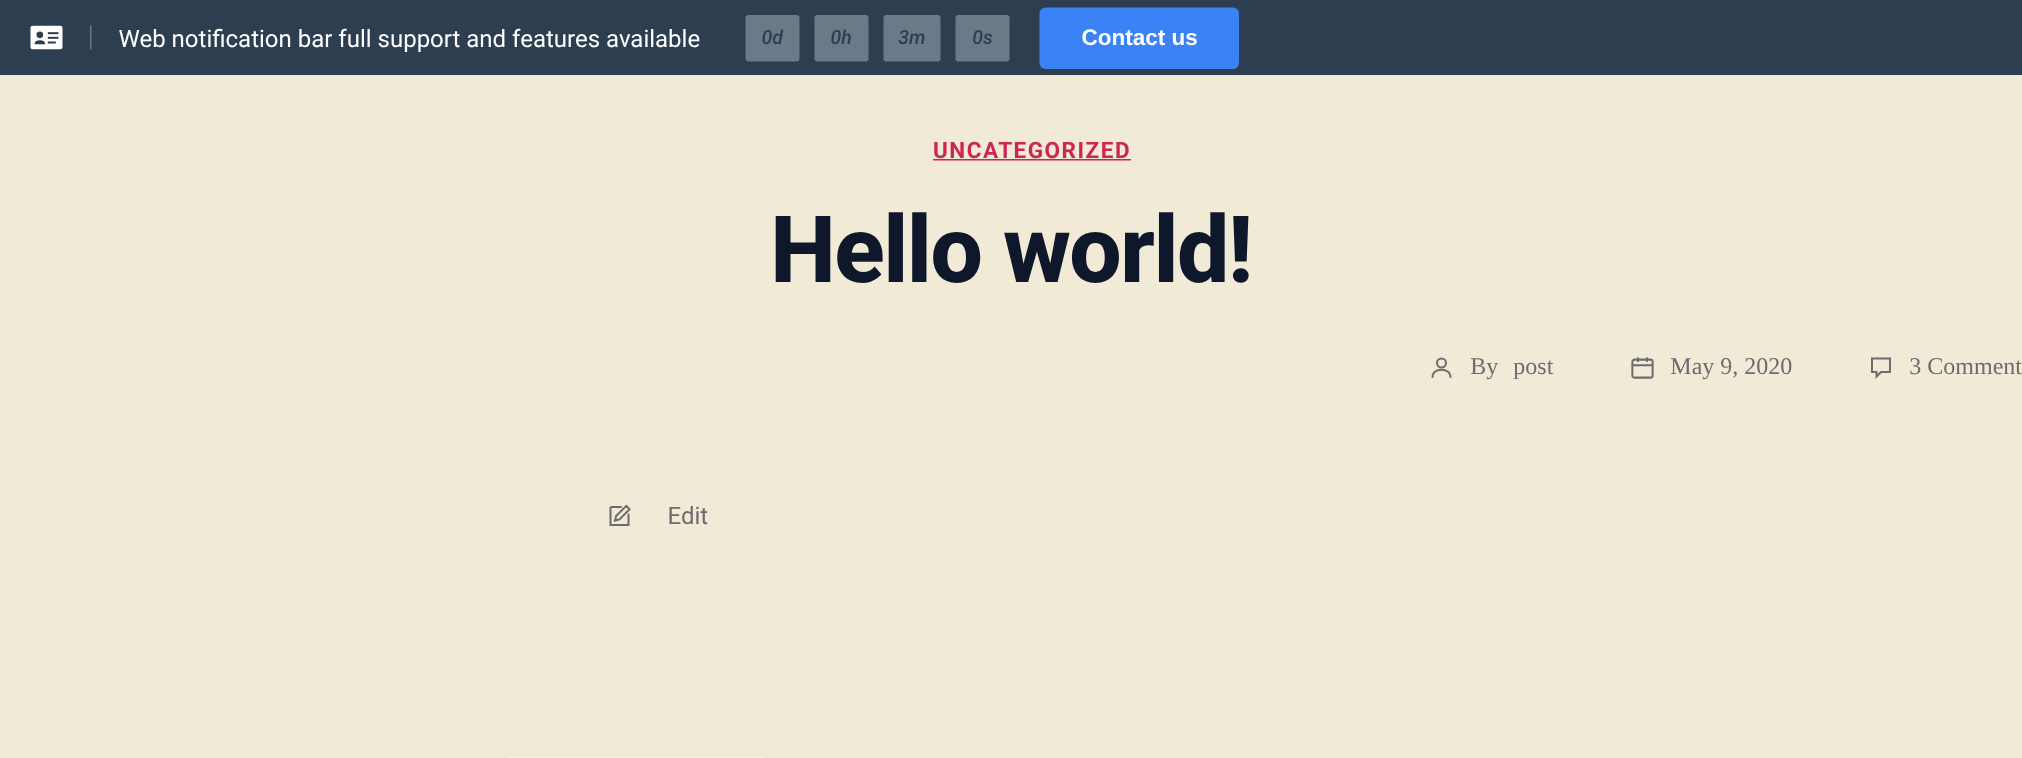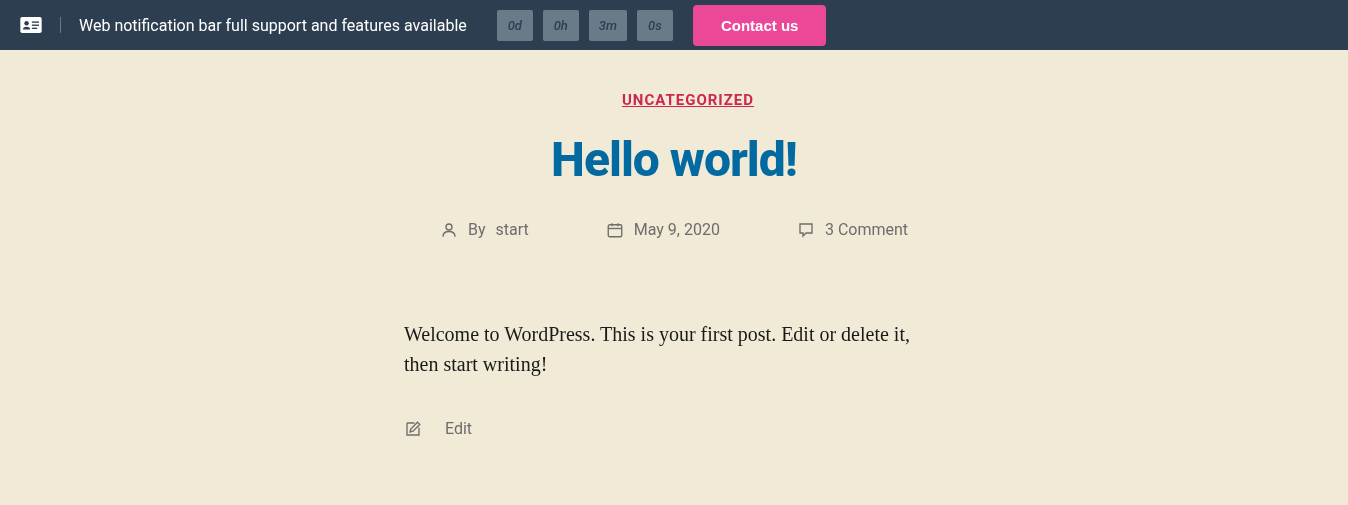--- a/index.html
+++ b/index.html
@@ -41,21 +41,21 @@
       color: #2c3e50;
       font-size: 13px;
       font-weight: 500;
       padding: 8px 10px;
       border-radius: 2px;
       min-width: 36px;
       text-align: center;
       font-style: italic;
     }
     .cta-button {
-      background: #ec4899;
+      background: #3b82f6;
       color: white;
       border: none;
       padding: 12px 28px;
       font-size: 15px;
       font-weight: 600;
       border-radius: 4px;
       cursor: pointer;
     }
     .content-wrap {
       background: #f0ead6;
@@ -69,33 +69,34 @@
     .categories a {
       color: #cd2653;
       font-size: 15px;
       font-weight: 700;
       letter-spacing: 1px;
       text-decoration: underline;
       text-transform: uppercase;
     }
     .post-title {
       text-align: center;
-      font-size: 48px;
+      font-size: 62px;
       font-weight: 800;
-      color: #0369a1;
+      color: #0f172a;
       margin: 22px 0 32px;
       letter-spacing: -1px;
     }
     .meta-row {
       display: flex;
-      justify-content: center;
+      justify-content: flex-end;
       align-items: center;
-      gap: 77px;
+      gap: 50px;
       color: #6d6d6d;
       font-size: 16px;
+      font-family: Liberation Serif, serif;
     }
     .meta-item {
       display: flex;
       align-items: center;
       gap: 10px;
     }
     .meta-icon {
       width: 18px;
       height: 18px;
       stroke: #6d6d6d;
@@ -159,40 +160,39 @@
     <a href="#">UNCATEGORIZED</a>
   </div>
   <h1 class="post-title">Hello world!</h1>
   <div class="meta-row">
     <div class="meta-item">
       <svg class="meta-icon" viewBox="0 0 24 24">
         <circle cx="12" cy="8" r="4"></circle>
         <path d="M4 21 C4 16 8 14 12 14 C16 14 20 16 20 21"></path>
       </svg>
       <span>By</span>
-      <a href="#">start</a>
+      <a href="#">post</a>
     </div>
     <div class="meta-item">
       <svg class="meta-icon" viewBox="0 0 24 24">
         <rect x="3" y="5" width="18" height="16" rx="2"></rect>
         <line x1="3" y1="10" x2="21" y2="10"></line>
         <line x1="8" y1="3" x2="8" y2="7"></line>
         <line x1="16" y1="3" x2="16" y2="7"></line>
       </svg>
       <a href="#">May 9, 2020</a>
     </div>
     <div class="meta-item">
       <svg class="meta-icon" viewBox="0 0 24 24">
         <path d="M4 4 H20 V16 H12 L8 20 V16 H4 Z"></path>
       </svg>
       <a href="#">3 Comment</a>
     </div>
   </div>
   <div class="post-body">
-    <p class="post-content">Welcome to WordPress. This is your first post. Edit or delete it, then start writing!</p>
     <div class="edit-link">
       <svg class="meta-icon" viewBox="0 0 24 24">
         <path d="M4 4 H14 M4 4 V20 H20 V10"></path>
         <path d="M18 3 L21 6 L12 15 L8 16 L9 12 Z"></path>
       </svg>
       <a href="#">Edit</a>
     </div>
   </div>
 </div>
 

